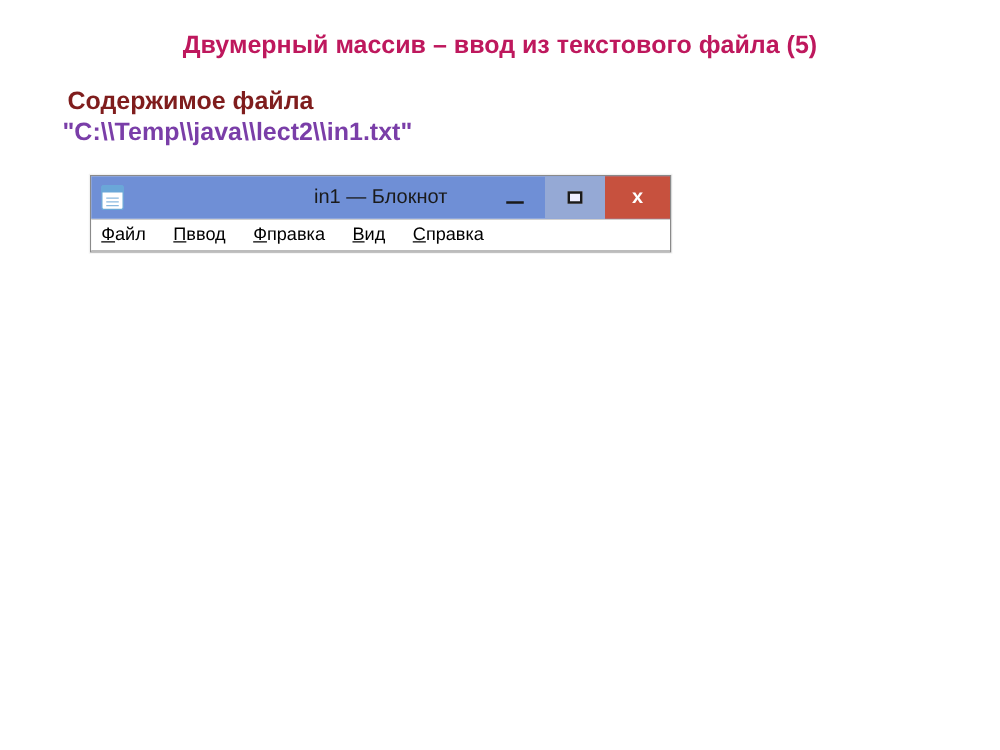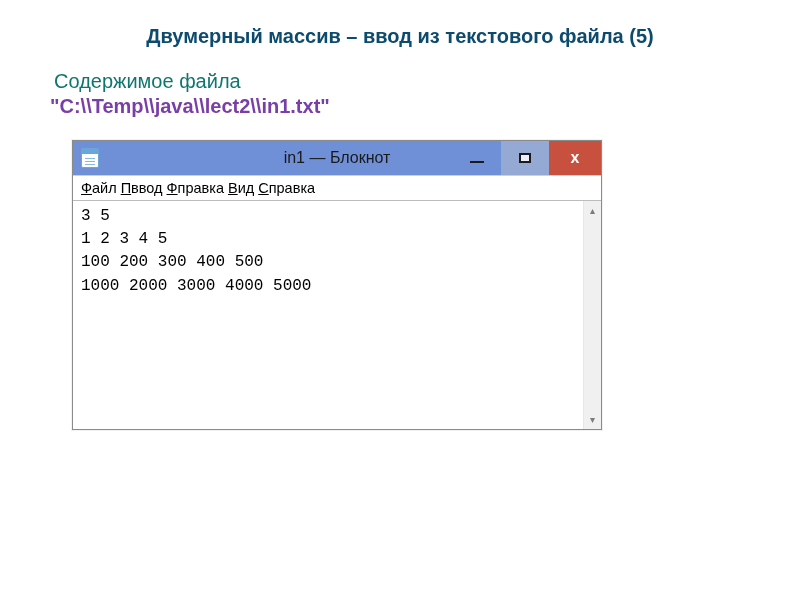--- a/index.html
+++ b/index.html
@@ -11,38 +11,39 @@
     background: #ffffff;
     font-family: Arial, Helvetica, sans-serif;
     overflow: hidden;
   }
   .slide {
     padding: 25px 50px 0 50px;
   }
   .slide-title {
     font-size: 20px;
     font-weight: bold;
-    color: #0c4a6e;
+    color: #be185d;
     text-align: center;
     margin: 0 0 22px 0;
   }
   .intro-line {
     font-size: 20px;
-    color: #0f766e;
+    color: #7f1d1d;
     margin: 0 0 2px 4px;
+    font-weight: bold;
   }
   .path-line {
     font-size: 20px;
     font-weight: bold;
     color: #7a3ea8;
     margin: 0 0 22px 0;
   }
 
   .notepad-window {
-    width: 530px;
+    width: 465px;
     margin-left: 22px;
     border: 1px solid #8a8a8a;
     box-shadow: 0 0 0 1px rgba(0,0,0,0.05);
     background: #fff;
   }
 
   
   .titlebar {
     display: flex;
     align-items: stretch;
@@ -120,21 +121,21 @@
   }
   .close-glyph {
     font-weight: bold;
     font-size: 16px;
     font-family: Arial, sans-serif;
   }
 
   
   .menubar {
     display: flex;
-    gap: 4px;
+    gap: 22px;
     background: #fff;
     border-top: 1px solid #d0d0d0;
     border-bottom: 1px solid #bcbcbc;
     padding: 4px 8px 4px 8px;
     font-size: 14.5px;
   }
   .menubar .menu-item {
     color: #000;
   }
   .menubar .menu-item .ul {
@@ -201,25 +202,15 @@
     </div>
 
     <div class="menubar">
       <span class="menu-item"><span class="ul">Ф</span><span>айл</span></span>
       <span class="menu-item"><span class="ul">П</span><span>ввод</span></span>
       <span class="menu-item"><span class="ul">Ф</span><span>правка</span></span>
       <span class="menu-item"><span class="ul">В</span><span>ид</span></span>
       <span class="menu-item"><span class="ul">С</span><span>правка</span></span>
     </div>
 
-    <div class="content-wrap">
-      <div class="content" id="np-content">3 5
-1 2 3 4 5
-100 200 300 400 500
-1000 2000 3000 4000 5000</div>
-      <div class="scrollbar">
-        <div class="sb-arrow">▴</div>
-        <div class="sb-arrow">▾</div>
-      </div>
-    </div>
 
   </div>
 </div>
 
 </body></html>

